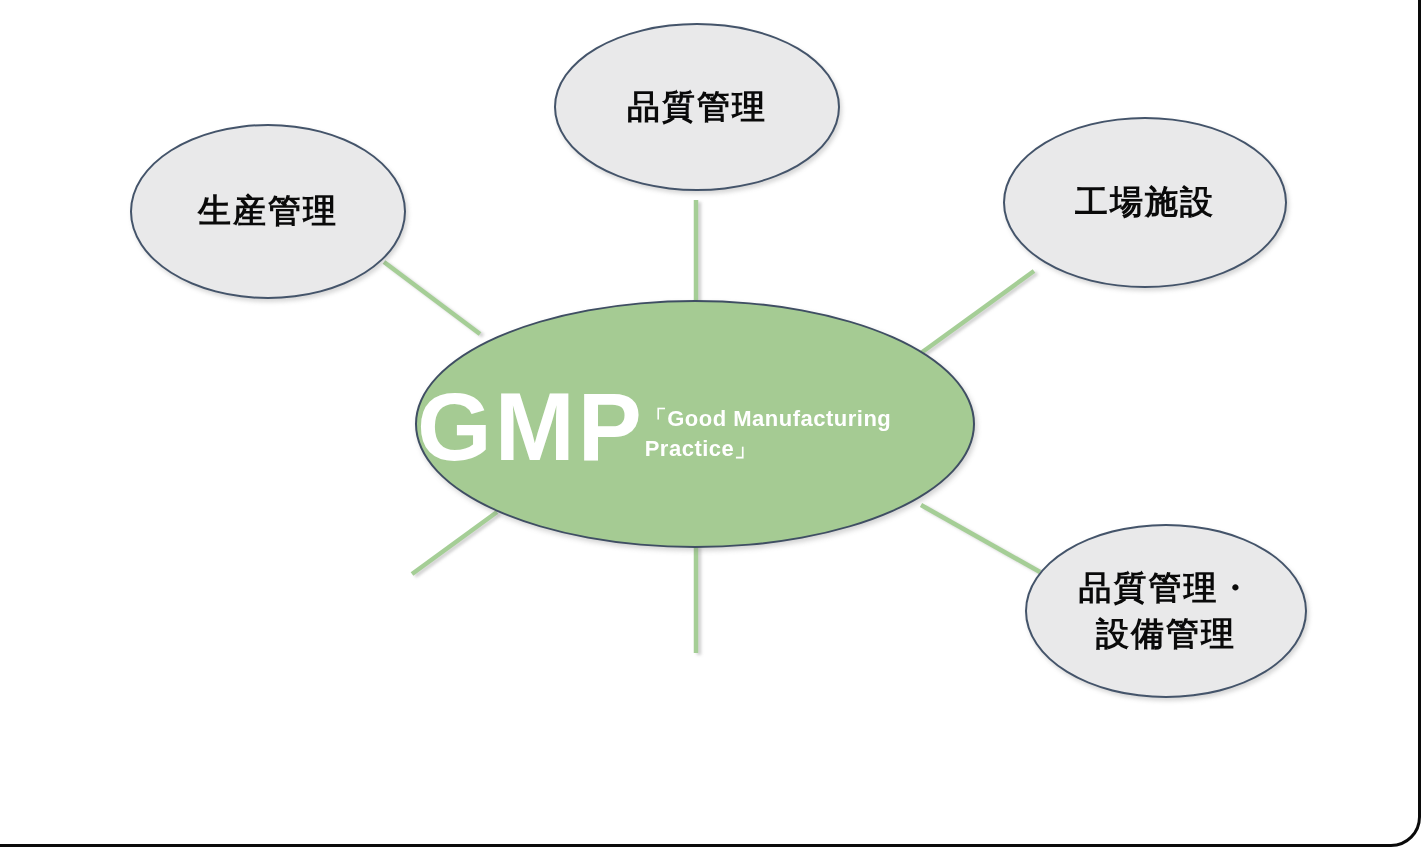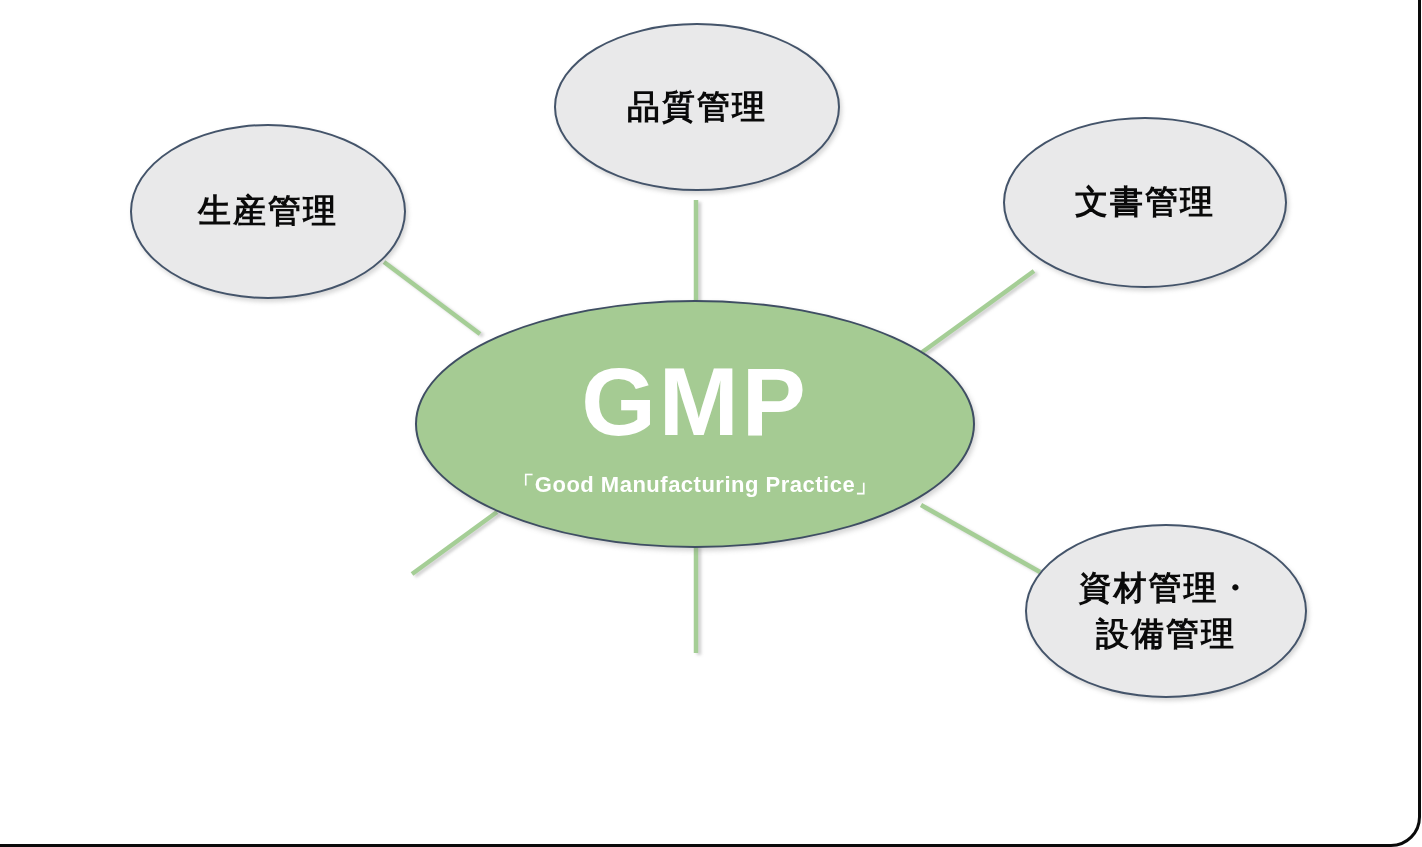--- a/index.html
+++ b/index.html
@@ -70,21 +70,21 @@
   
   .center-node {
     position: absolute;
     left: 415px; top: 300px;
     width: 560px; height: 248px;
     border: 2.5px solid #3f4e63;
     border-radius: 50%;
     background: #a5cb93;
     box-shadow: 2px 3px 5px rgba(110,110,110,0.3);
     display: flex;
-    flex-direction: column;
+    flex-direction: row;
     align-items: center;
     justify-content: center;
     z-index: 3;
   }
   .center-title {
     font-size: 96px;
     font-weight: bold;
     color: #ffffff;
     line-height: 1.0;
     letter-spacing: 3px;
@@ -121,26 +121,26 @@
 
   <div class="node node-quality">
     <span class="label">品質管理</span>
   </div>
 
   <div class="node node-production">
     <span class="label">生産管理</span>
   </div>
 
   <div class="node node-document">
-    <span class="label">文書管理</span>
+    <span class="label">工場施設</span>
   </div>
 
 
   <div class="node node-facility">
-    <span class="label">資材管理・
+    <span class="label">品質管理・
 設備管理</span>
   </div>
 
 
   <div class="center-node">
     <div class="center-title">GMP</div>
     <div class="center-subtitle">「Good Manufacturing Practice」</div>
   </div>
 
   <div class="frame"></div>

